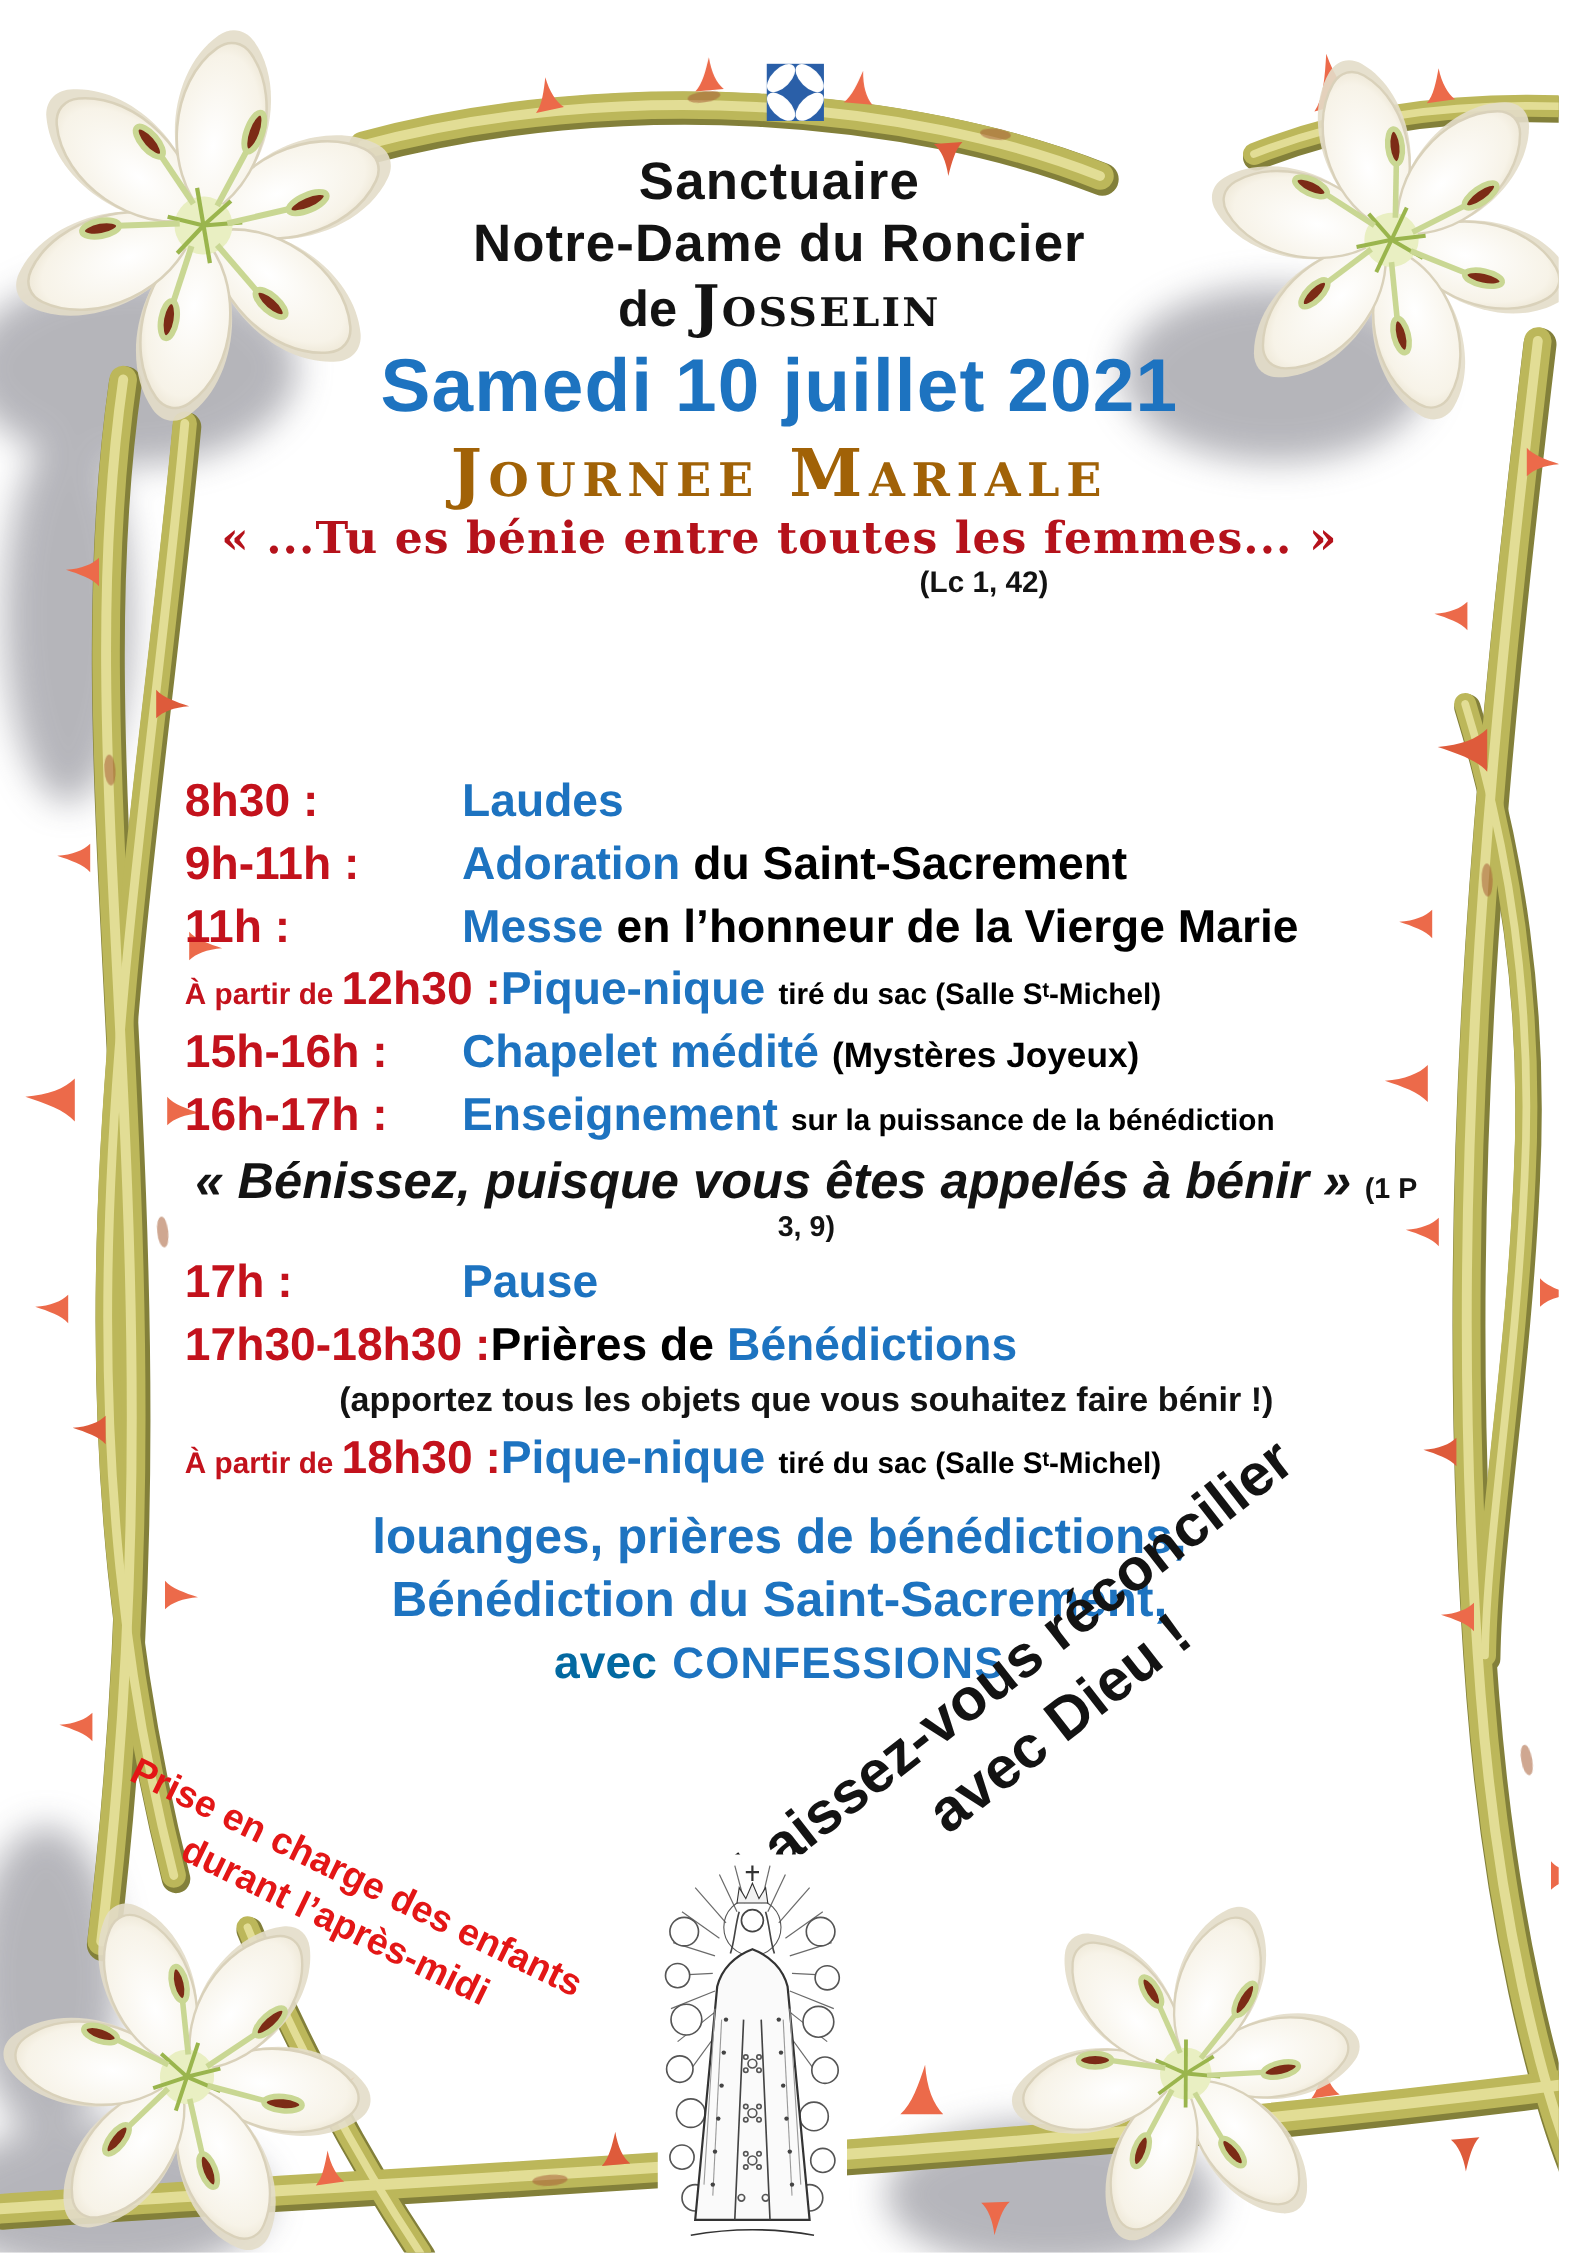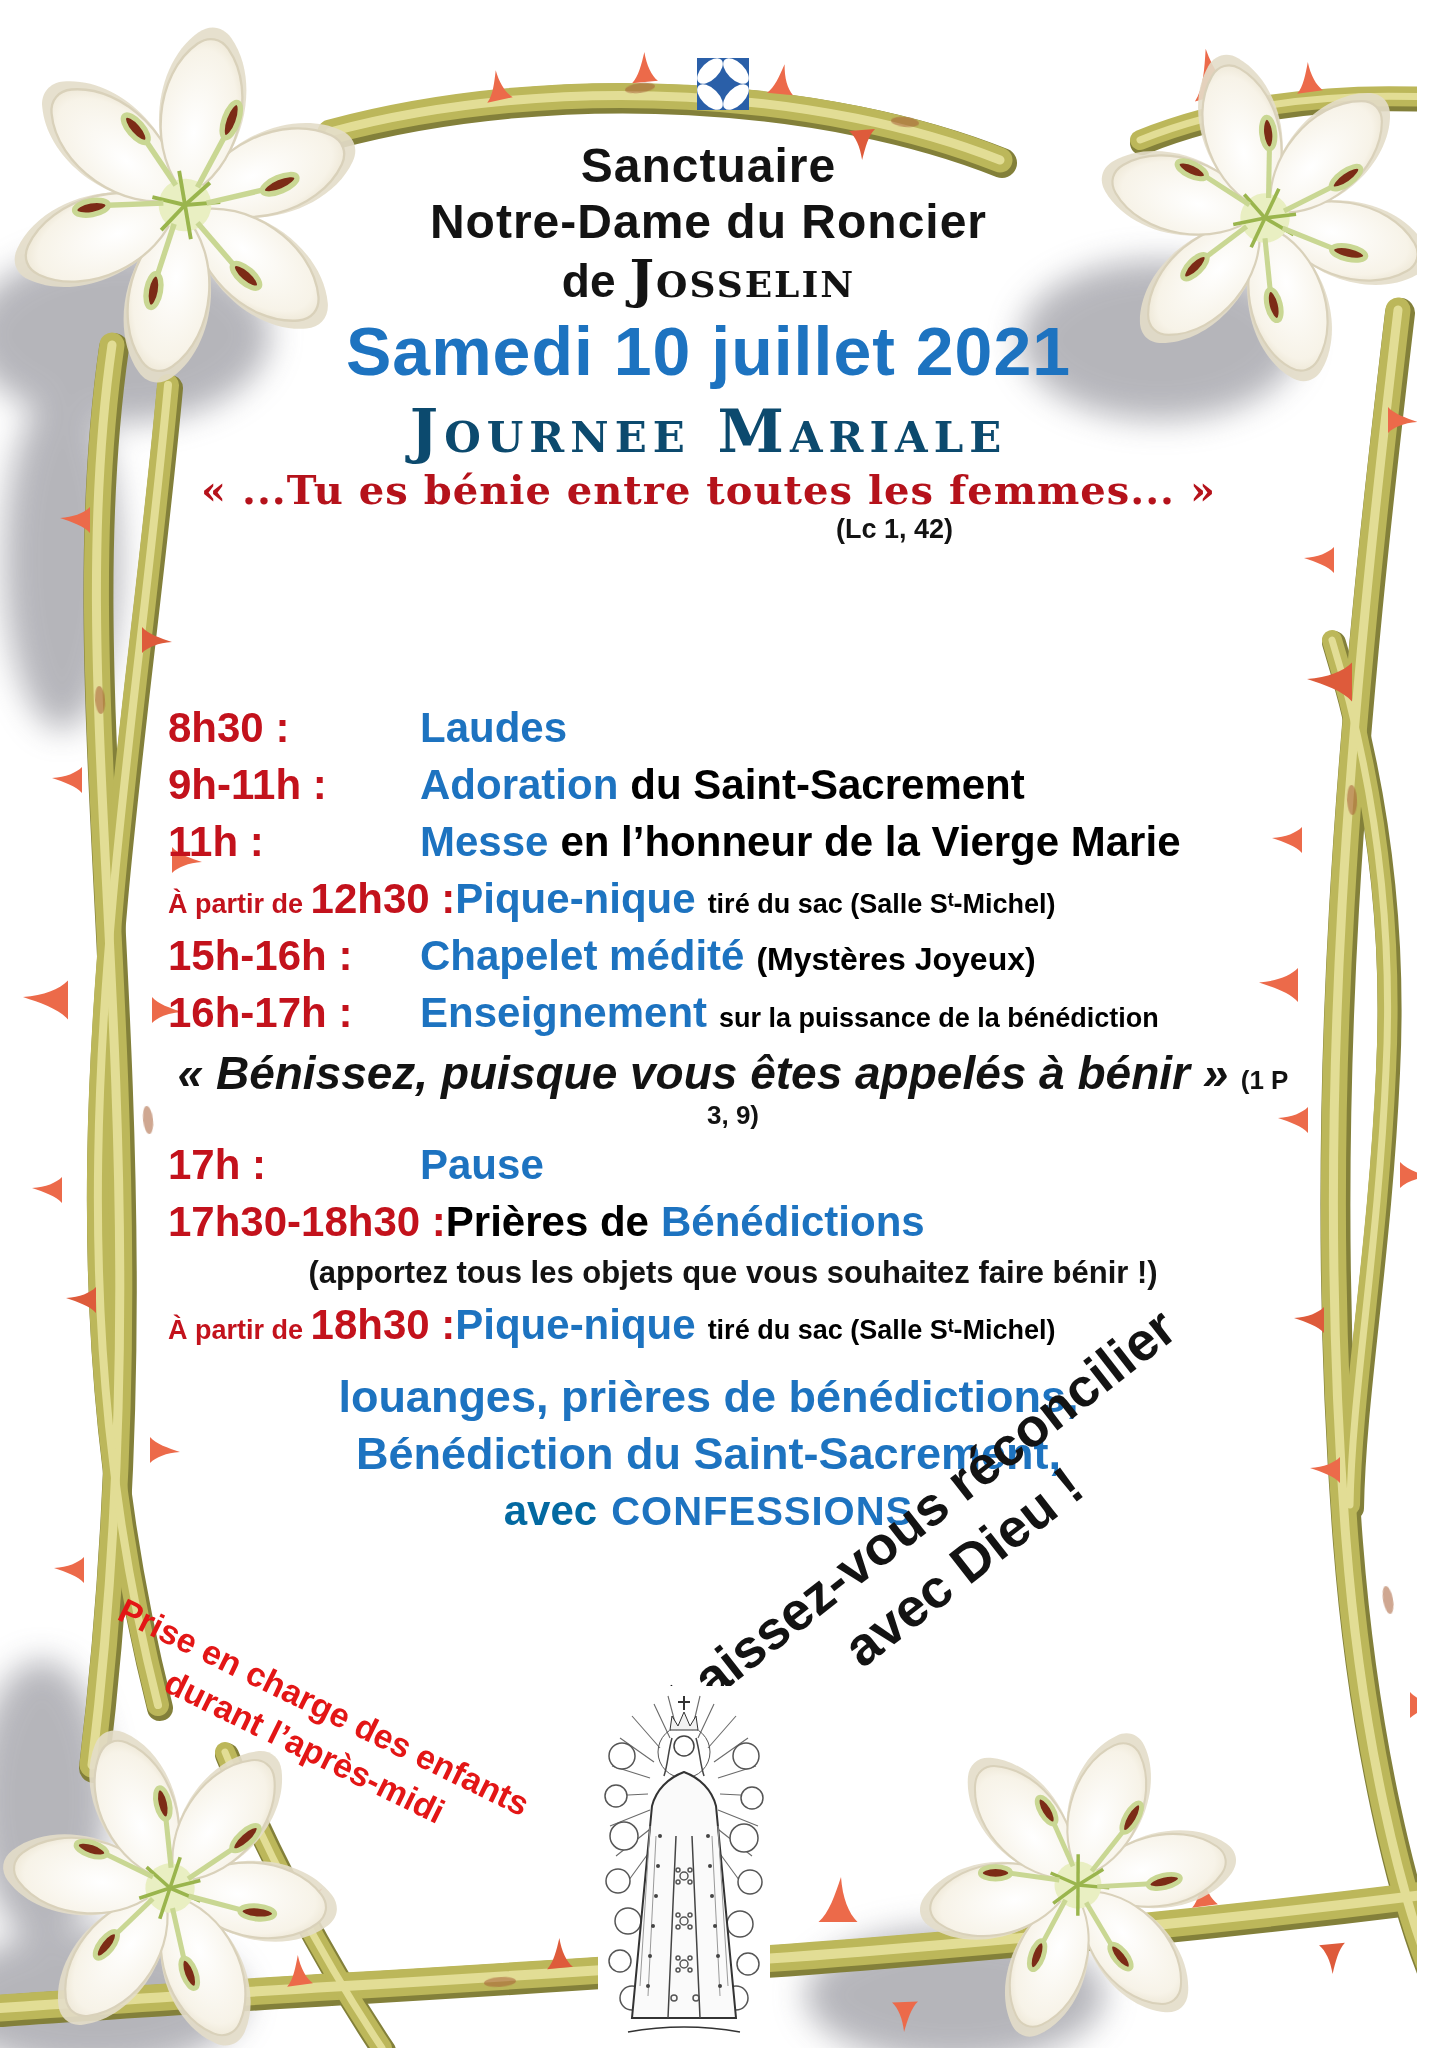--- a/index.html
+++ b/index.html
@@ -7,21 +7,21 @@
         font-family:"Liberation Sans","DejaVu Sans",sans-serif;}
   .frame{position:absolute;left:0;top:0;z-index:1;}
   .content{position:absolute;left:0;top:0;width:100%;height:100%;z-index:2;}
   .abs{position:absolute;}
   .ctr{left:0;width:100%;text-align:center;}
   .t1,.t2{font-weight:700;font-size:48px;color:#131313;letter-spacing:1px;}
   .t3{font-weight:700;font-size:46px;color:#131313;}
   .sc{font-family:"DejaVu Serif",serif;font-variant:small-caps;font-size:52px;margin-left:14px;letter-spacing:2px;}
   .date{font-weight:700;font-size:68px;color:#1d73c0;letter-spacing:1px;}
   .event{font-family:"DejaVu Serif",serif;font-variant:small-caps;font-weight:700;
-         font-size:60px;color:#0c4a6e;letter-spacing:6px;}
+         font-size:60px;color:#a16207;letter-spacing:6px;}
   .quote{font-family:"DejaVu Serif",serif;font-weight:700;font-size:40px;color:#b5121b;letter-spacing:1px;}
   .qref{font-weight:700;font-size:27px;color:#131313;}
   .sched{position:absolute;left:168px;top:704px;width:1130px;}
   .row{display:flex;align-items:baseline;margin-bottom:9px;}
   .tcol{flex:0 0 auto;min-width:252px;color:#c3121c;font-weight:700;font-size:42px;white-space:nowrap;}
   .pre{font-size:27px;}
   .blue{color:#1d73c0;font-weight:700;font-size:42px;}
   .blk{color:#000000;font-weight:700;}
   .lg{font-size:42px;} .md{font-size:32px;} .sm{font-size:27px;margin-top:12px;}
   .gap{margin-left:12px;}

